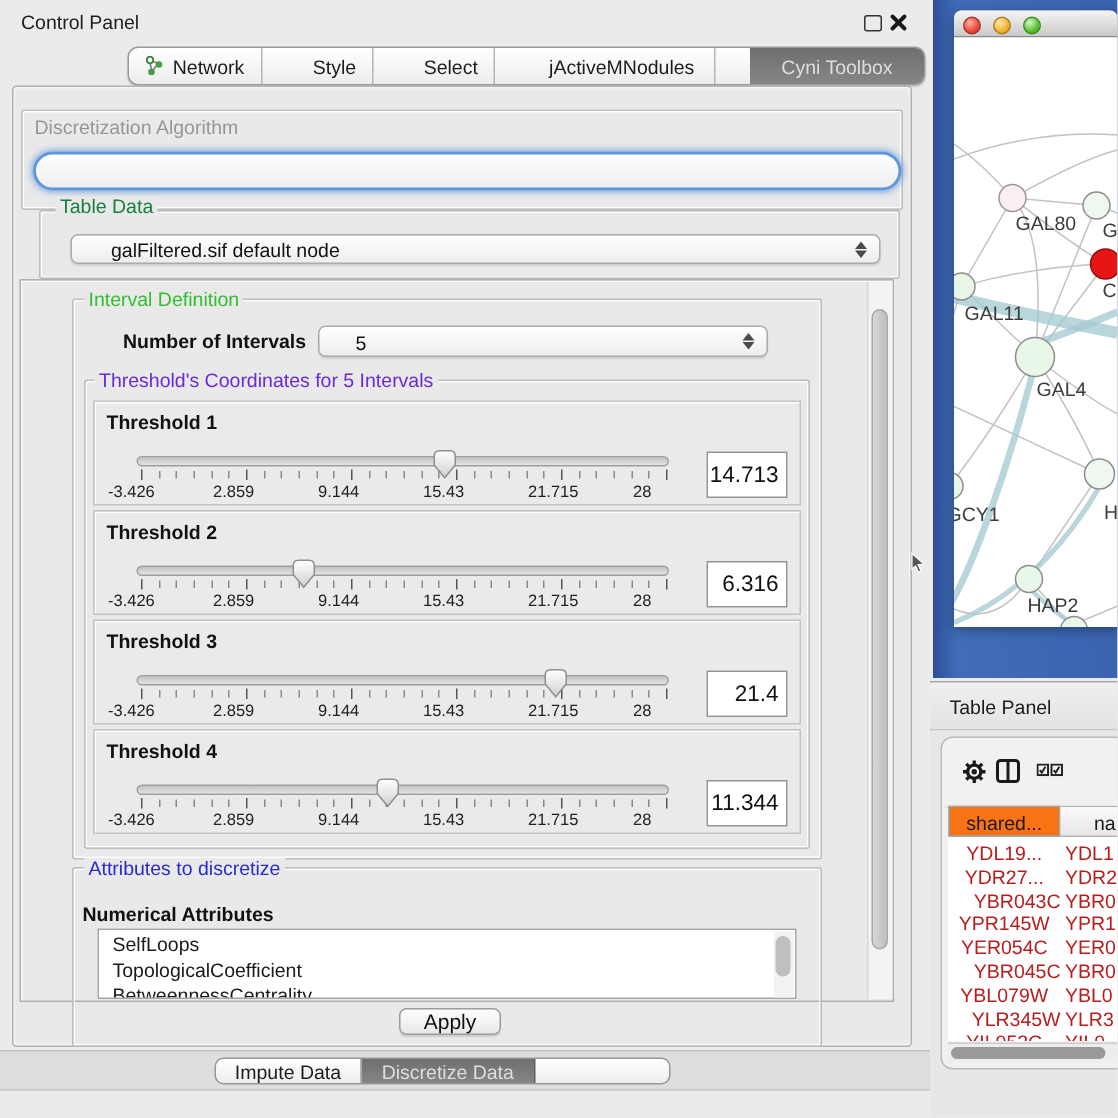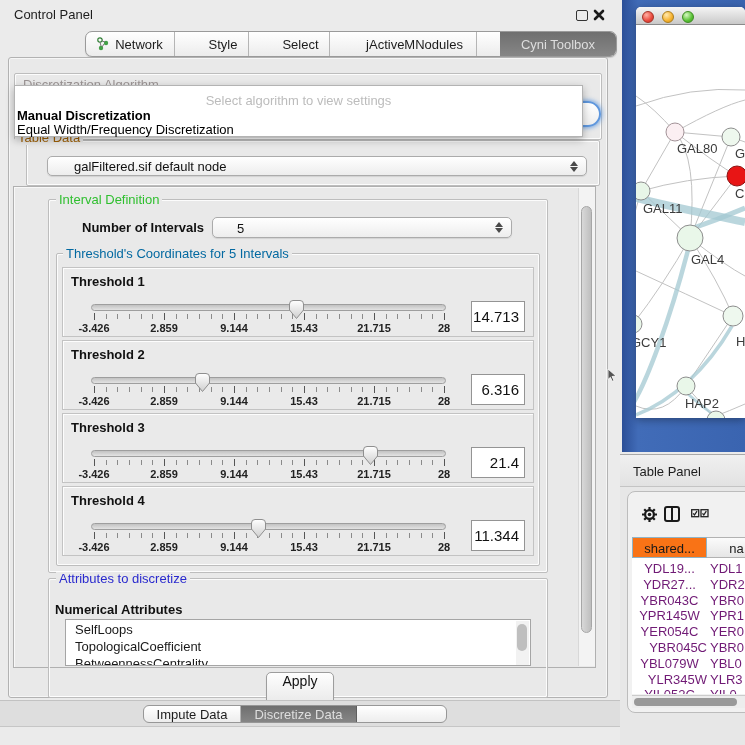--- a/index.html
+++ b/index.html
@@ -27,62 +27,62 @@
   .algo-title { left:20px; top:78px; color:#9b9494; }
 
   .focus-combo { left:22px; top:101px; width:579px; height:26px; border:2px solid #5f97dd; border-radius:13px; background:linear-gradient(#ffffff,#eeeeee); box-shadow:0 0 4px 1px rgba(95,151,221,.8); }
 
   .popup { left:14px; top:85px; width:569px; height:52px; background:#ffffff; border:1px solid #b3b3b3; box-shadow:0 3px 8px rgba(0,0,0,.28); z-index:50; }
   .popup-hint { position:absolute; left:0; top:7px; width:100%; text-align:center; font-size:13px; color:#bcbcbc; }
   .popup-opt1 { position:absolute; left:2px; top:22px; font-size:13px; font-weight:bold; color:#000; }
   .popup-opt2 { position:absolute; left:2px; top:36px; font-size:13px; color:#000; }
 
   .tabledata-group { left:26px; top:140px; width:574px; height:46px; }
-  .tabledata-title { left:15px; top:131px; color:#a16207; z-index:5; }
+  .tabledata-title { left:37px; top:131px; color:#15803d; z-index:5; }
 
   .combo { border:1px solid #ababab; border-radius:5px; background:linear-gradient(#ffffff,#ededed); box-shadow:0 1px 1px rgba(0,0,0,.1); font-size:13px; color:#111; }
   .combo .arrows { position:absolute; right:8px; top:0; height:100%; display:flex; flex-direction:column; justify-content:center; gap:1px; }
   .arrow-up { width:0; height:0; border-left:4px solid transparent; border-right:4px solid transparent; border-bottom:5px solid #4a4a4a; }
   .arrow-dn { width:0; height:0; border-left:4px solid transparent; border-right:4px solid transparent; border-top:5px solid #4a4a4a; }
 
   .td-combo { left:47px; top:156px; width:540px; height:20px; }
   .td-combo .val { position:absolute; left:26px; top:2px; }
 
   .scrollpane { left:13px; top:186px; width:583px; height:482px; border:1px solid #b0b0b0; box-shadow:inset 1px 1px 0 #f8f8f8; background:#e9e9e9; overflow:hidden; }
 
   .interval-group { left:48px; top:199px; width:500px; height:374px; }
   .interval-title { left:56px; top:193px; color:#2fbf2f; }
 
   .noi-label { left:82px; top:220px; font-size:13px; font-weight:bold; color:#111; }
   .spinner { left:212px; top:217px; width:300px; height:21px; }
   .spinner .val { position:absolute; left:24px; top:3px; }
 
   .threshold-group { left:56px; top:253px; width:484px; height:313px; }
-  .threshold-title { left:63px; top:247px; color:#0369a1; }
+  .threshold-title { left:63px; top:247px; color:#6d28d9; }
 
   .tpanel { position:absolute; left:62px; width:472px; height:70px; background:#eaeaea; border:1px solid #c3c3c3; box-shadow:inset 1px 1px 0 rgba(255,255,255,.9);padding-left:16px; }
   .tpanel .tlabel { position:absolute; left:8px; top:6px; font-size:13px; font-weight:bold; color:#111; }
   .tpanel .track { position:absolute; left:28px; top:36px; width:355px; height:7px; border-radius:4px; background:linear-gradient(#c2c2c2,#e3e3e3); border:1px solid #9e9e9e; }
   .tick { position:absolute; width:1px; }
-  .ticklabel { position:absolute; width:44px; text-align:center; font-size:11px; font-weight:bold; color:#222; }
+  .ticklabel { position:absolute; width:44px; font-size:11px; font-weight:normal; color:#222; }
   .vbox { position:absolute; left:408px; top:33px; width:54px; height:31px; background:#fff; border:1px solid #949494; font-size:15px; color:#111; text-align:right; padding-right:5px; line-height:29px; }
   .handle { position:absolute; top:31px; }
 
   .attr-group { left:48px; top:578px; width:500px; height:120px; }
   .attr-title { left:56px; top:572px; color:#2a2ace; }
   .numattr-label { left:55px; top:602px; font-size:13px; font-weight:bold; color:#111; }
   .attrlist { left:65px; top:619px; width:466px; height:47px; background:#fff; border:1px solid #a5a5a5; overflow:hidden; }
   .attrlist .item { position:absolute; left:9px; font-size:13px; color:#1a1a1a; }
   .attr-sb { position:absolute; right:1px; top:1px; width:13px; height:45px; background:#f2f2f2; }
   .attr-thumb { position:absolute; right:2px; top:3px; width:10px; height:27px; border-radius:5px; background:#bfbfbf; }
 
   .vsb-track { left:578px; top:188px; width:17px; height:478px; background:#f3f3f3; border-left:1px solid #d8d8d8; }
   .vsb-thumb { left:581px; top:206px; width:11px; height:427px; border-radius:6px; background:linear-gradient(90deg,#d8d8d8,#bebebe); border:1px solid #a6a6a6; }
 
-  .apply-btn { left:266px; top:672px; width:68px; height:34px; border:1px solid #9d9d9d; border-radius:5px; background:linear-gradient(#fefefe,#e8e8e8); font-size:14px; color:#111; text-align:center; line-height:16px; box-shadow:0 1px 1px rgba(0,0,0,.12); }
+  .apply-btn { left:266px; top:672px; width:68px; height:18px; border:1px solid #9d9d9d; border-radius:5px; background:linear-gradient(#fefefe,#e8e8e8); font-size:14px; color:#111; text-align:center; line-height:16px; box-shadow:0 1px 1px rgba(0,0,0,.12); }
 
   .bottomstrip { left:0; top:700px; width:620px; height:27px; background:#dedede; border-top:1px solid #c2c2c2; border-bottom:1px solid #c6c6c6; }
   .bottomtabs { left:143px; top:705px; height:18px; display:flex; border:1px solid #979797; border-radius:6px; overflow:hidden; background:linear-gradient(#ffffff,#ededed); }
   .bottomtabs .seg { font-size:13px; }
 
   .cursor { left:606px; top:368px; }
 
   
   .desktop { left:622px; top:0; width:123px; height:452px; background:linear-gradient(90deg,#2c4f97 0%,#416cb8 13%,#3a64b0 100%); }
   .netwindow { left:636px; top:7px; width:109px; height:411px; background:#fff; border-radius:5px 5px 0 0; box-shadow:0 2px 8px rgba(0,0,0,.35); }
@@ -92,21 +92,21 @@
 
   .tp-bar { left:620px; top:454px; width:125px; height:33px; background:linear-gradient(#f0f0f0,#e2e2e2); border-top:1px solid #a8a8a8; border-bottom:1px solid #c4c4c4; }
   .tp-title { left:633px; top:464px; font-size:13px; color:#1c1c1c; }
   .tp-area { left:620px; top:487px; width:125px; height:258px; background:#e7e7e7; }
   .tp-panel { left:627px; top:491px; width:130px; height:222px; background:#f1f1f1; border:1px solid #bcbcbc; border-radius:8px 0 0 8px; }
 
   .ttable { left:632px; top:537px; width:113px; height:157px; overflow:hidden; background:#fff; }
   .thead { position:absolute; left:0; top:0; height:21px; font-size:13px; color:#1a1a1a; text-align:center; line-height:21px; }
   .th1 { width:75px; background:#f97316; border:1px solid #8fb3c6; }
   .th2 { left:75px; width:60px; background:linear-gradient(#fbfbfb,#e6e6e6); border:1px solid #b2b2b2; border-left:none; }
-  .trow { position:absolute; font-size:13px; color:#701a75; }
+  .trow { position:absolute; font-size:13px; color:#b91c1c; }
   .hsb { left:632px; top:695px; width:113px; height:13px; background:#ededed; border-top:1px solid #cccccc; }
   .hsb-thumb { left:634px; top:698px; width:103px; height:8px; border-radius:4px; background:#999999; }
 
   .toolbar-icon { position:absolute; }
 </style>
 </head>
 <body>
 
 <div id="root">
 
@@ -400,25 +400,20 @@
   <div class="abs bottomtabs" id="bottomtabs">
       <div class="seg" style="width: 97px;">Impute Data</div>
       <div class="seg selected" style="width: 116px;">Discretize Data</div>
       <div class="seg" style="width: 89px; margin-top: 36px;">Infer Network</div>
     </div>
 
   <svg class="abs cursor" width="12" height="14" viewBox="0 0 12 14">
       <path d="M2,1 L10,8 L6,8.5 L8,12.5 L6.3,13.3 L4.4,9.3 L2,11.5 Z" fill="#555" stroke="#fff" stroke-width="0.8"></path>
     </svg>
 
-  <div class="abs popup">
-    <div class="popup-hint">Select algorithm to view settings</div>
-    <div class="popup-opt1">Manual Discretization</div>
-    <div class="popup-opt2">Equal Width/Frequency Discretization</div>
-  </div>
 
   <div class="abs desktop"></div>
   <div class="abs netwindow">
     <div class="nettitle"></div>
     <div class="light" style="left:6px; background:radial-gradient(circle at 35% 30%, #ffb0a4, #e9493d 60%, #c03427); border:1px solid #a33227;"></div>
     <div class="light" style="left:26px; background:radial-gradient(circle at 35% 30%, #ffe9b0, #f6b22e 60%, #d1921d); border:1px solid #ad7e1c;"></div>
     <div class="light" style="left:46px; background:radial-gradient(circle at 35% 30%, #d7f8c2, #59c135 60%, #3f9e22); border:1px solid #3d8c22;"></div>
     <div class="netcanvas">
       <svg id="netsvg" width="109" height="392" viewBox="0 0 109 392">
           <path d="M39,106 L5,165" fill="none" stroke="#c2c2c2" stroke-width="1"></path>
@@ -493,21 +488,21 @@
     <path d="M11.5,4.4 L12.8,6 L15.3,2.2" fill="none" stroke="#222" stroke-width="1.3"></path>
   </svg>
 
   <div class="abs ttable" id="ttable">
     <div class="thead th1">shared...</div>
     <div class="thead th2">na</div>
   <div class="trow" style="top: 24px; left: 0px; width: 75px; text-align: center;">YDL19...</div>
       <div class="trow" style="top: 24px; left: 78px;">YDL1</div>
       <div class="trow" style="top: 39.8px; left: 0px; width: 75px; text-align: center;">YDR27...</div>
       <div class="trow" style="top: 39.8px; left: 78px;">YDR2</div>
-      <div class="trow" style="top: 55.6px; left: 0px; width: 75px; text-align: center;">YBR043C</div>
+      <div class="trow" style="top: 55.6px; left: 0px; width: 75px; text-align: right;">YBR043C</div>
       <div class="trow" style="top: 55.6px; left: 78px;">YBR0</div>
       <div class="trow" style="top: 71.4px; left: 0px; width: 75px; text-align: center;">YPR145W</div>
       <div class="trow" style="top: 71.4px; left: 78px;">YPR1</div>
       <div class="trow" style="top: 87.2px; left: 0px; width: 75px; text-align: center;">YER054C</div>
       <div class="trow" style="top: 87.2px; left: 78px;">YER0</div>
       <div class="trow" style="top: 103px; left: 0px; width: 75px; text-align: right;">YBR045C</div>
       <div class="trow" style="top: 103px; left: 78px;">YBR0</div>
       <div class="trow" style="top: 118.8px; left: 0px; width: 75px; text-align: center;">YBL079W</div>
       <div class="trow" style="top: 118.8px; left: 78px;">YBL0</div>
       <div class="trow" style="top: 134.6px; left: 0px; width: 75px; text-align: right;">YLR345W</div>

